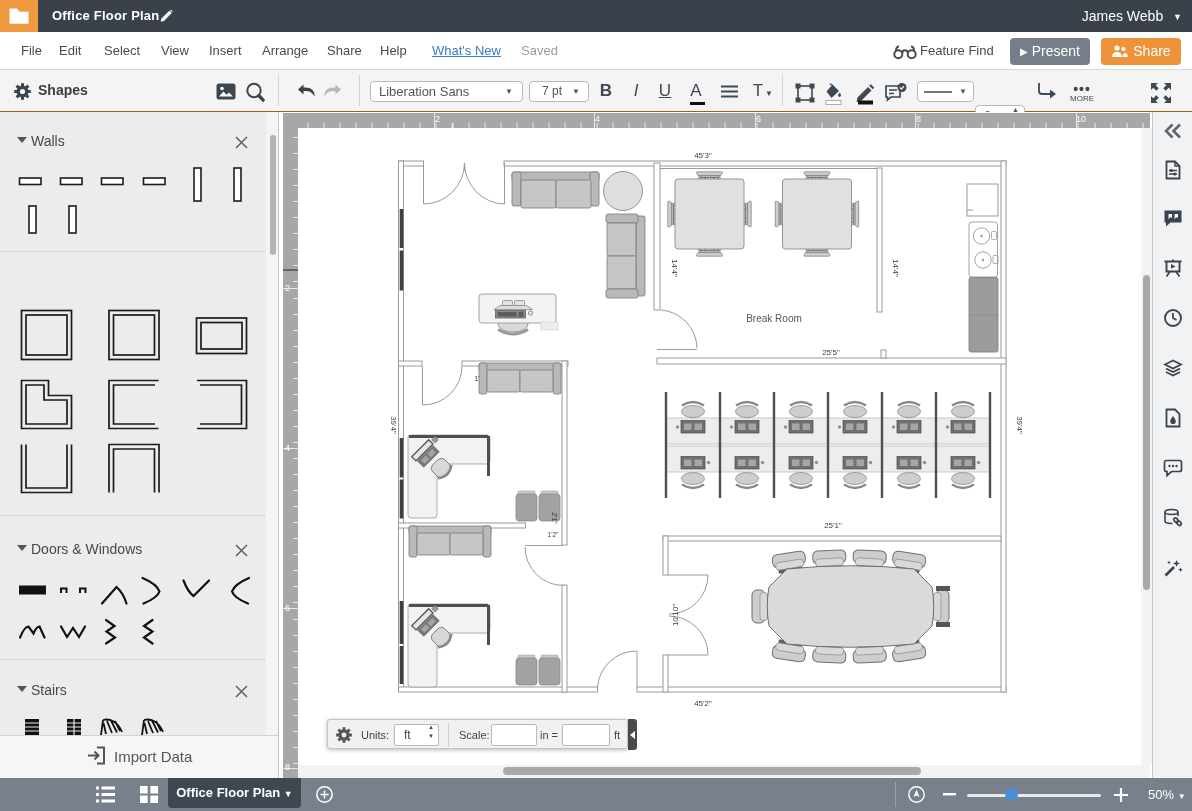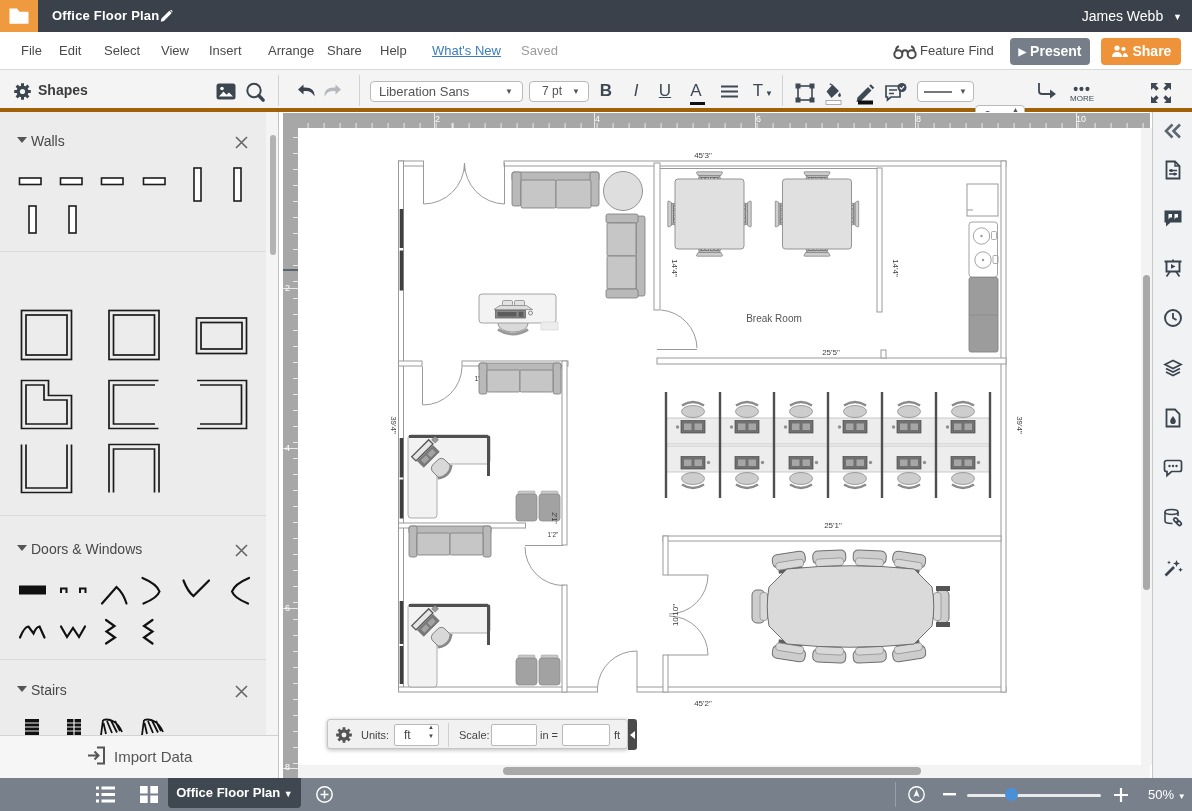--- a/index.html
+++ b/index.html
@@ -15,26 +15,26 @@
 #pencil { left:155px; top:7px; }
 #user { right:10px; top:0; height:32px; line-height:32px; color:#fff; font-size:14px; }
 #user .car { font-size:9px; margin-left:6px; position:relative; top:-1px;}
 
 
 #menubar { left:0; top:32px; width:1192px; height:38px; background:#fff; border-bottom:1px solid #d8d8d8; }
 #menubar .mi { position:absolute; top:0; height:38px; line-height:38px; font-size:13px; color:#4a4a4a; }
 #whatsnew { color:#3b7dc0 !important; text-decoration:underline; }
 #saved { color:#9b9b9b !important; }
 #featfind { position:absolute; top:0; height:38px; line-height:38px; left:920px; font-size:13px; color:#4a4a4a; }
-.topbtn { position:absolute; top:6px; height:27px; border-radius:4px; color:#fff; font-size:14px; font-weight:bold; text-align:center; line-height:27px; }
+.topbtn { position:absolute; top:6px; height:27px; border-radius:4px; color:#fff; font-size:14px; font-weight:normal; text-align:center; line-height:27px; }
 #presentbtn { left:1010px; width:80px; background:#757e89; }
 #sharebtn { left:1101px; width:80px; background:#ee9339; }
 
 
-#toolbar { left:0; top:70px; width:1192px; height:42px; background:#f4f4f4; border-bottom:4px solid #a16207;text-decoration:underline; }
+#toolbar { left:0; top:70px; width:1192px; height:42px; background:#f4f4f4; border-bottom:1px solid #a16207;text-decoration:underline; }
 #toolbar .sep { position:absolute; top:5px; height:31px; width:1px; background:#d2d2d2; }
 #shapes-label { left:38px; top:0; height:42px; line-height:41px; font-size:14px; font-weight:bold; color:#3c3c3c; }
 .tbox { position:absolute; top:11px; height:21px; background:#fff; border:1px solid #b9b9b9; border-radius:4px; font-size:13px; color:#555; }
 .glyph { position:absolute; color:#3e4954; font-size:16px; top:0; height:42px; line-height:42px; text-align:center; }
 #more-dots { left:1068px; top:11px; width:28px; text-align:center; color:#3e4954; font-size:14px; letter-spacing:1px; font-weight:bold;}
 #more-lbl { left:1064px; top:24px; width:36px; text-align:center; color:#3e4954; font-size:8px; }
 
 
 #leftpanel { left:0; top:112px; width:278px; height:623px; background:#ececec; }
 #leftpanel .sec-h { position:absolute; left:0; width:278px; height:14px; }
@@ -99,21 +99,21 @@
     </svg>
 </div>
 <div class="abs" id="user">James Webb <span class="car">▼</span></div>
 
 <div class="abs" id="menubar">
   <span class="mi" style="left:21px">File</span>
   <span class="mi" style="left:59px">Edit</span>
   <span class="mi" style="left:104px">Select</span>
   <span class="mi" style="left:161px">View</span>
   <span class="mi" style="left:209px">Insert</span>
-  <span class="mi" style="left:268px">Arrange</span>
+  <span class="mi" style="left:262px">Arrange</span>
   <span class="mi" style="left:327px">Share</span>
   <span class="mi" style="left:380px">Help</span>
   <span class="mi" id="whatsnew" style="left:432px">What's New</span>
   <span class="mi" id="saved" style="left:521px">Saved</span>
   <svg class="abs" style="left:893px;top:11px" width="24" height="17" viewBox="0 0 24 17">
     <g fill="none" stroke="#4a4a4a" stroke-width="2">
       <circle cx="5.3" cy="11.2" r="4"></circle>
         <circle cx="18.7" cy="11.2" r="4"></circle>
       <path d="M9.3 10 c0-1.8 1.2-2.8 2.7-2.8 s2.7 1 2.7 2.8"></path>
       <path d="M3 8 C3 5 4 3.5 6 3.5 M21 8 C21 5 20 3.5 18 3.5"></path>

